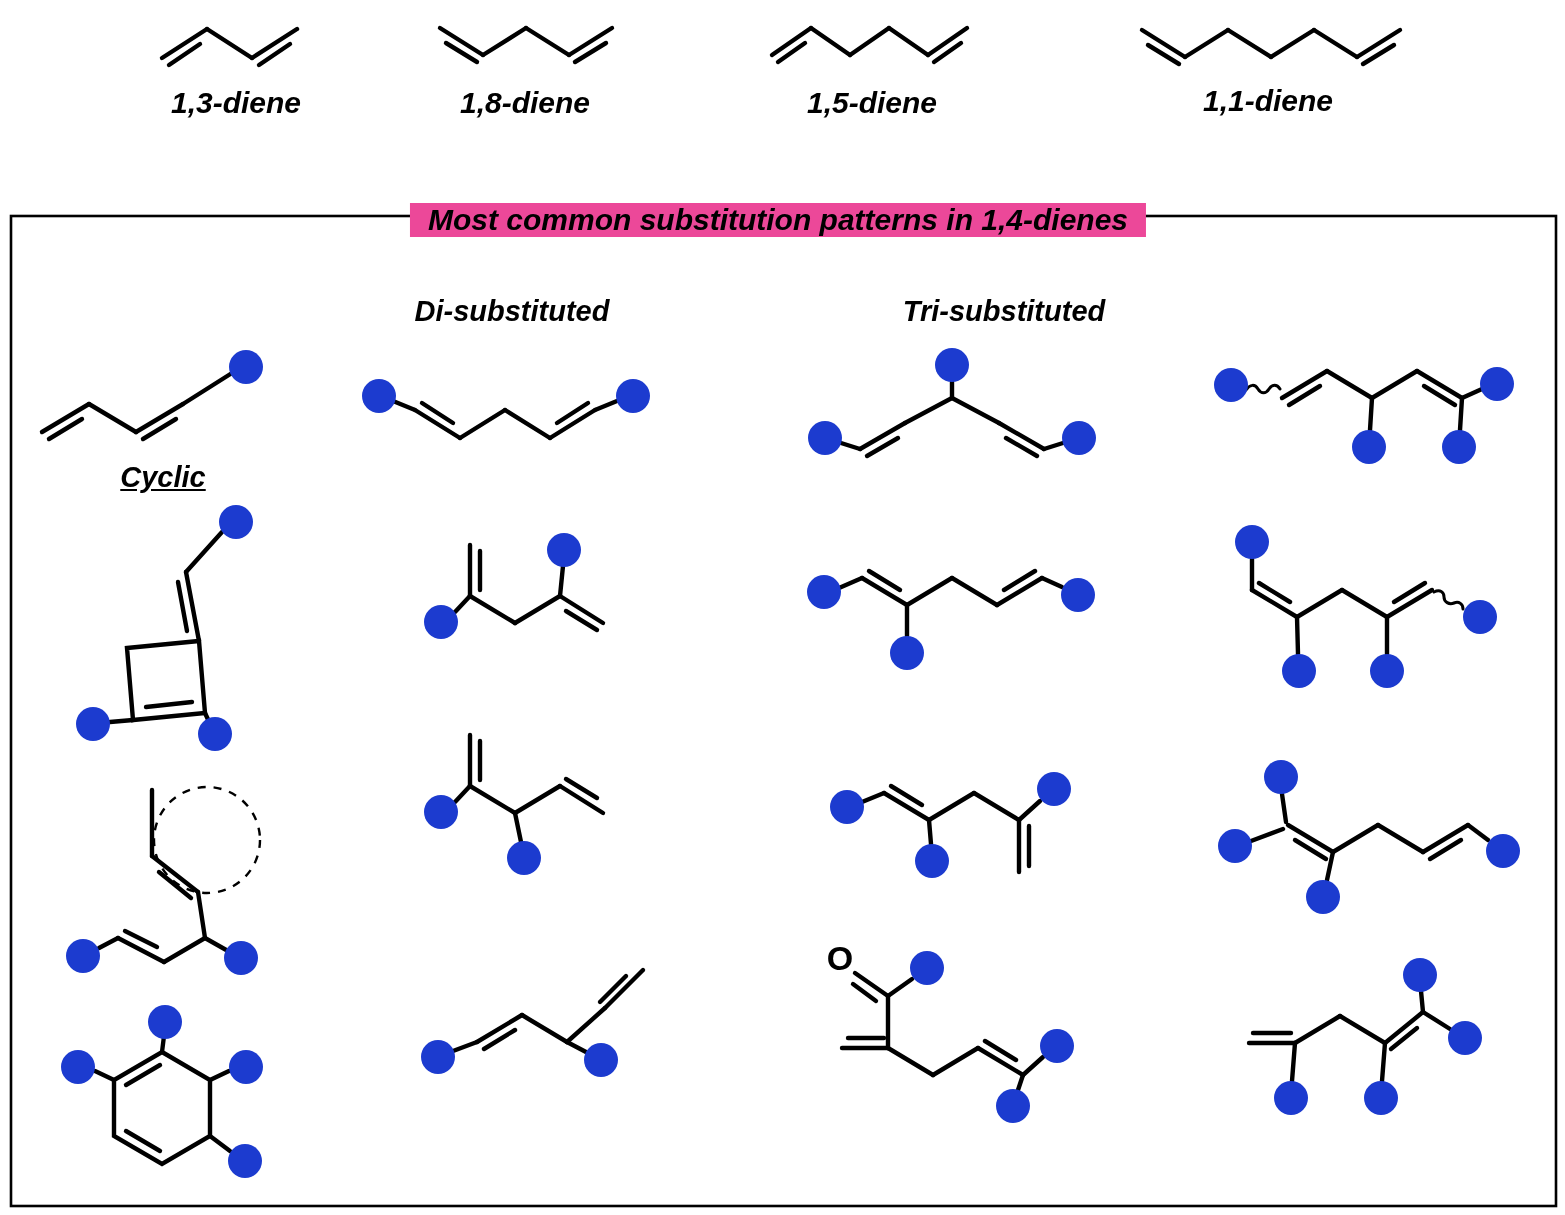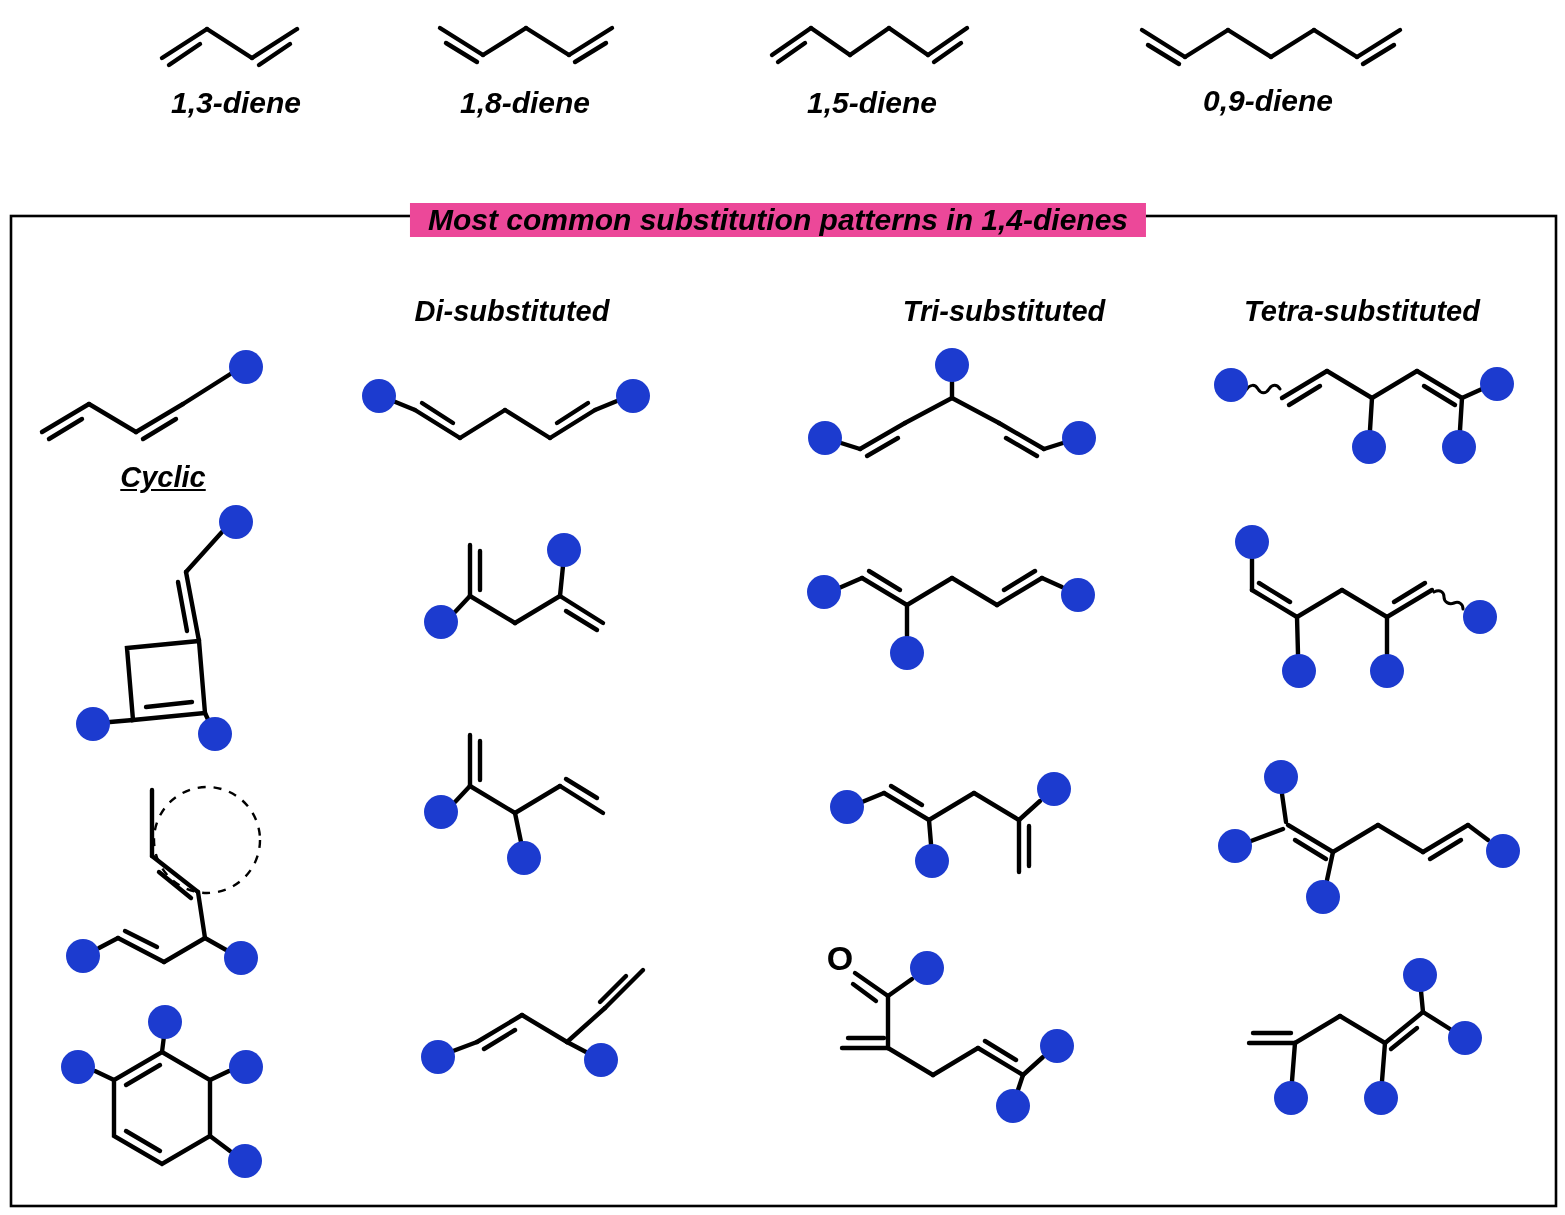--- a/index.html
+++ b/index.html
@@ -297,23 +297,22 @@
     <circle class="dot" cx="1381" cy="1098" r="17"></circle>
     <circle class="dot" cx="1420" cy="975" r="17"></circle>
     <circle class="dot" cx="1465" cy="1038" r="17"></circle>
   </g>
 
 </svg>
 
 <div class="lbl" style="left:208px;top:86px;margin-left:28px;">1,3-diene</div>
 <div class="lbl" style="left:525px;top:86px;">1,8-diene</div>
 <div class="lbl" style="left:872px;top:86px;">1,5-diene</div>
-<div class="lbl" style="left:1268px;top:84px;">0,9-diene</div>
+<div class="lbl" style="left:1268px;top:84px;">1,1-diene</div>
 
 <div class="lbl panel-title" style="left:778px;top:203px;">Most common substitution patterns in 1,4-dienes</div>
 
 <div class="lbl hdr" style="left:512px;top:295px;">Di-substituted</div>
 <div class="lbl hdr" style="left:1004px;top:295px;text-align:right;">Tri-substituted</div>
-<div class="lbl hdr" style="left:1362px;top:295px;">Tetra-substituted</div>
 
 <div class="lbl hdr" style="left:163px;top:461px;text-decoration:underline;">Cyclic</div>
 
 </div>
 
 </body></html>

